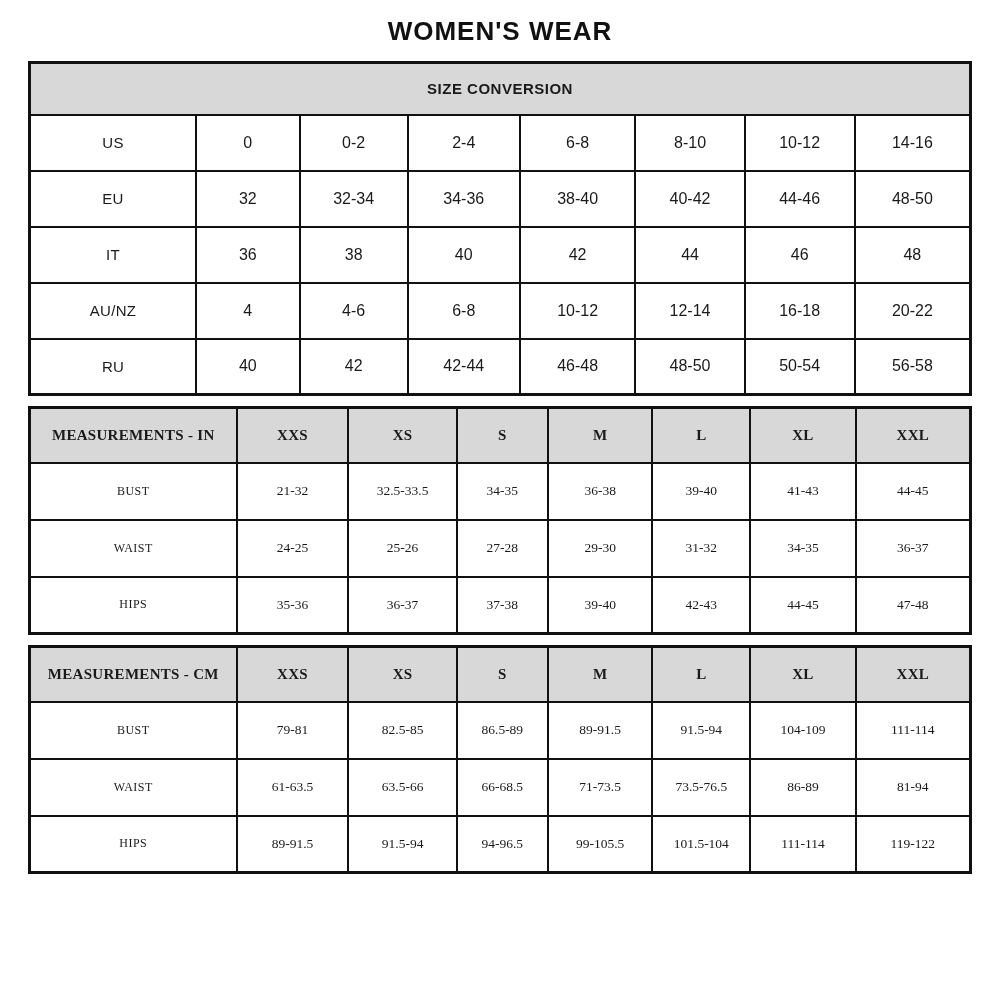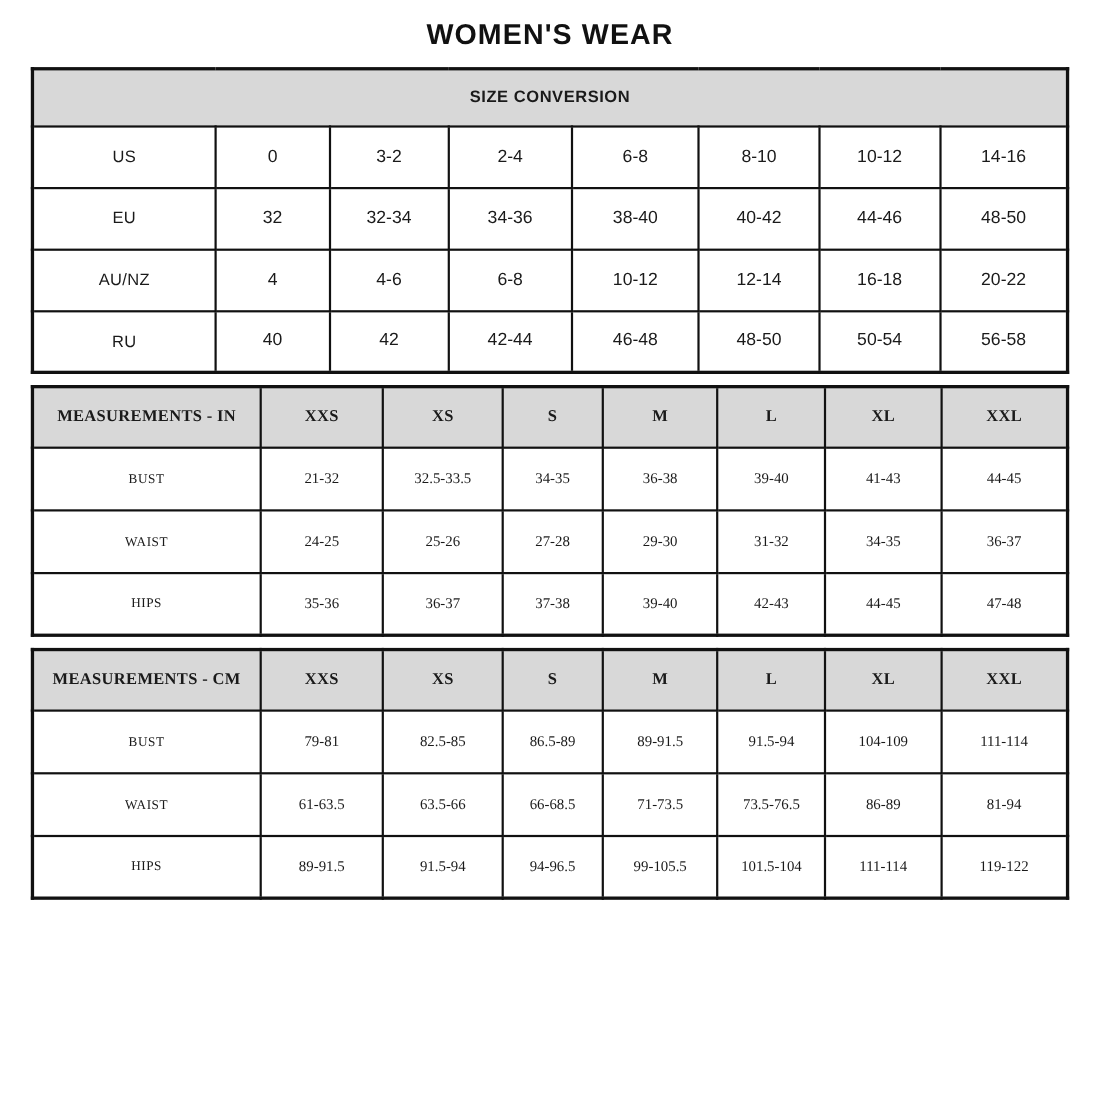--- a/index.html
+++ b/index.html
@@ -93,36 +93,46 @@
     </colgroup>
     <thead>
       <tr>
         <th class="banner" colspan="8">SIZE CONVERSION</th>
       </tr>
     </thead>
     <tbody>
         <tr>
           <th class="rowlabel">US</th>
           <td>0</td>
-          <td>3-2</td>
+          <td>0-2</td>
           <td>2-4</td>
           <td>6-8</td>
           <td>8-10</td>
           <td>10-12</td>
           <td>14-16</td>
         </tr>
         <tr>
           <th class="rowlabel">EU</th>
           <td>32</td>
           <td>32-34</td>
           <td>34-36</td>
           <td>38-40</td>
           <td>40-42</td>
           <td>44-46</td>
           <td>48-50</td>
+        </tr>
+        <tr>
+          <th class="rowlabel">IT</th>
+          <td>36</td>
+          <td>38</td>
+          <td>40</td>
+          <td>42</td>
+          <td>44</td>
+          <td>46</td>
+          <td>48</td>
         </tr>
         <tr>
           <th class="rowlabel">AU/NZ</th>
           <td>4</td>
           <td>4-6</td>
           <td>6-8</td>
           <td>10-12</td>
           <td>12-14</td>
           <td>16-18</td>
           <td>20-22</td>

